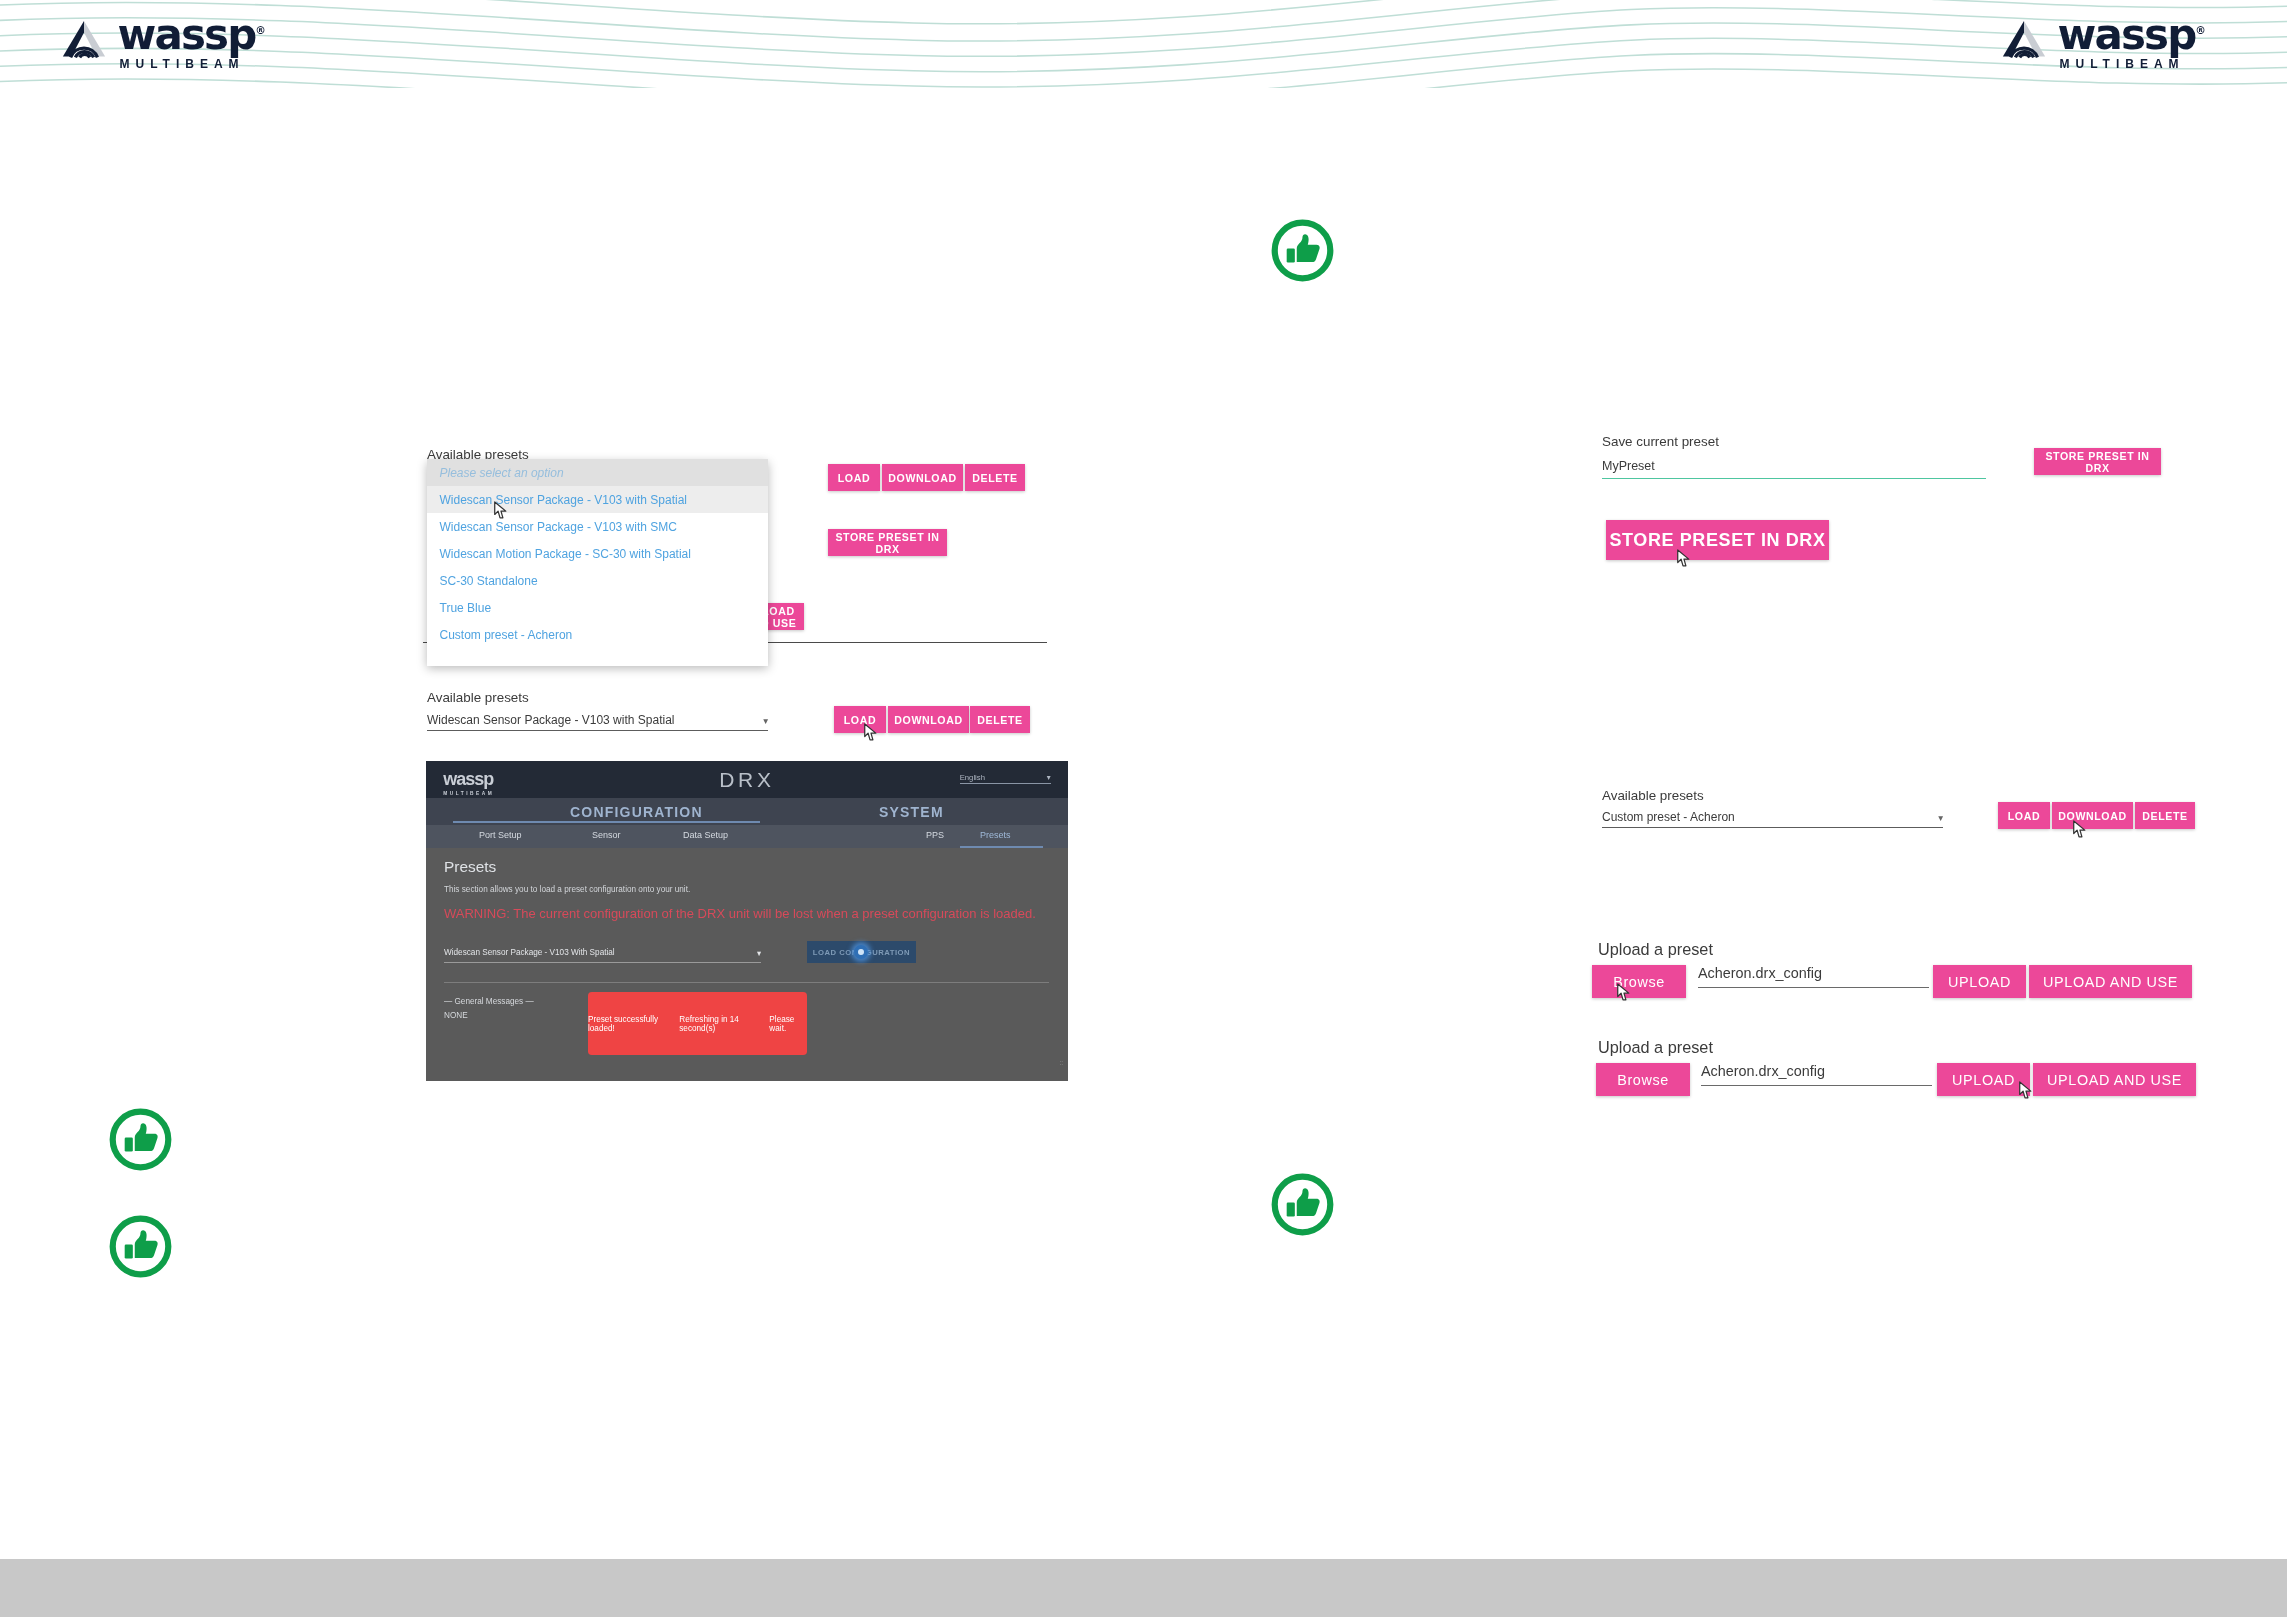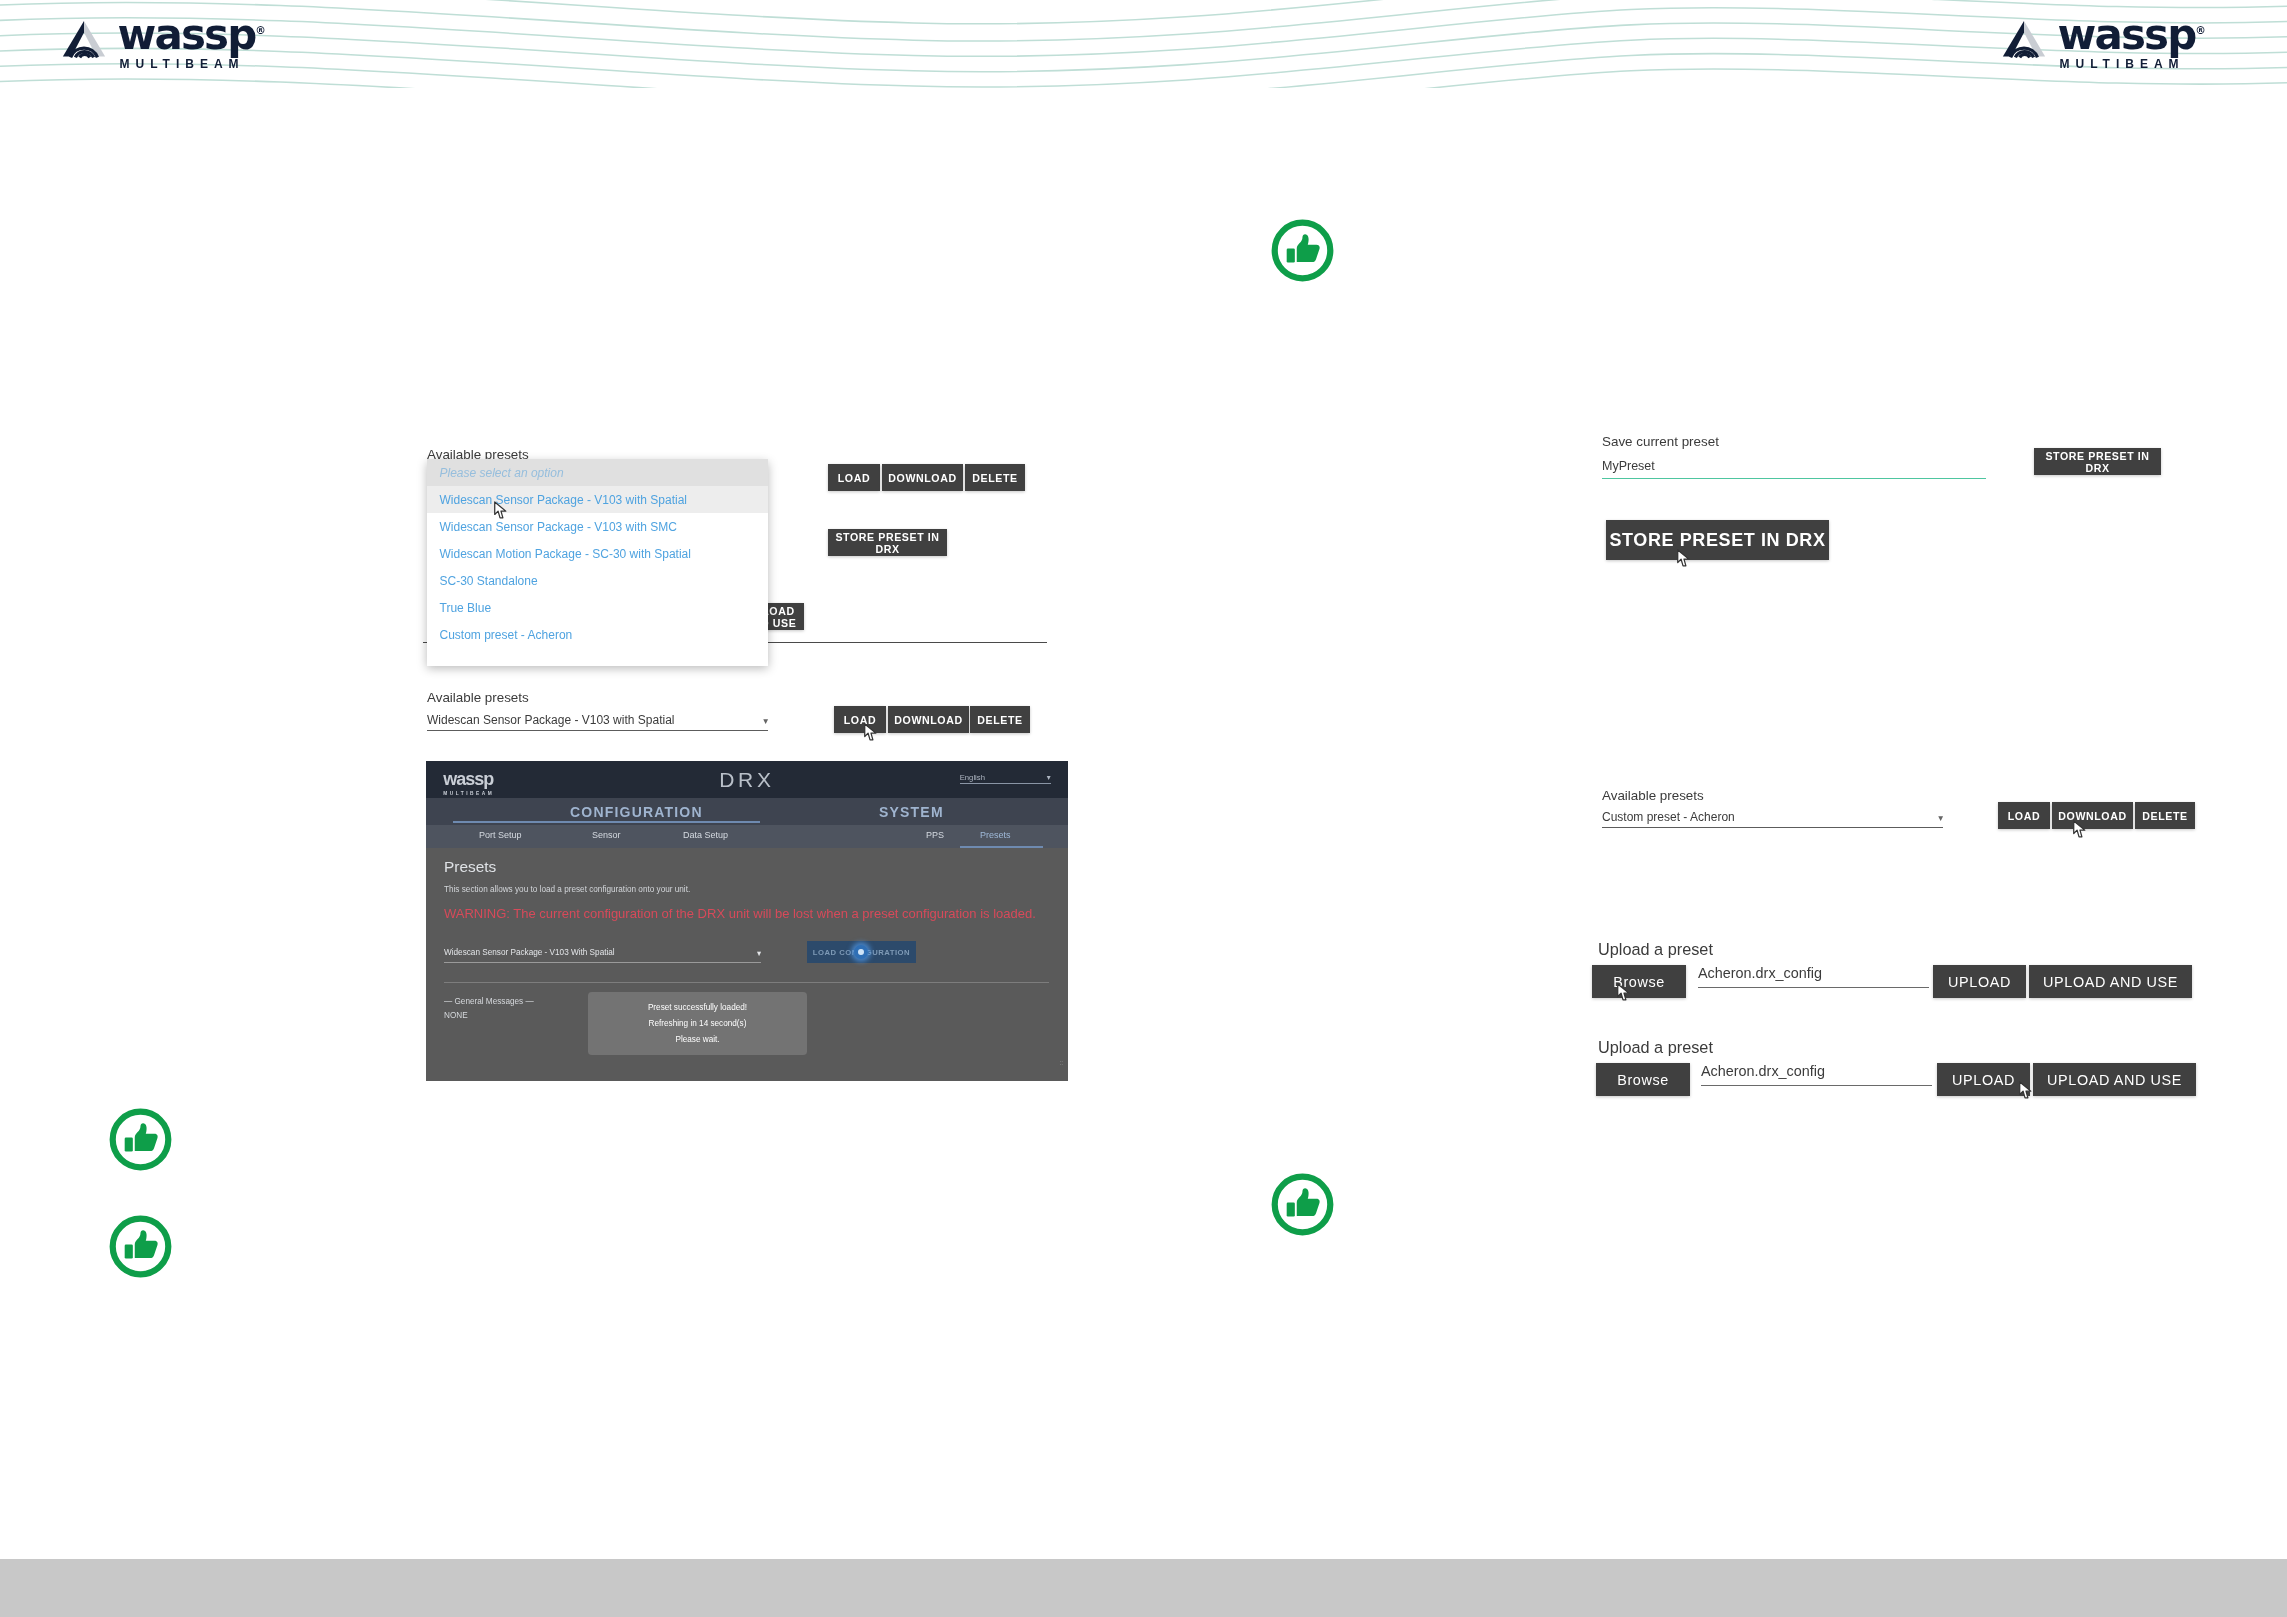--- a/index.html
+++ b/index.html
@@ -19,21 +19,21 @@
   .logo-mark{width:48px;height:48px;position:relative;flex:0 0 auto;}
   .logo-txt{display:flex;flex-direction:column;line-height:1;}
   .logo-word{font-size:42px;font-weight:bold;color:#111d36;letter-spacing:-1.9px;
              font-family:"DejaVu Sans","Liberation Sans",sans-serif;position:relative;}
   .logo-reg{font-size:10.6px;vertical-align:super;letter-spacing:0;}
   .logo-sub{font-size:12px;font-weight:bold;color:#111d36;letter-spacing:6px;margin-top:1.9px;margin-left:1.9px;}
 
   
   .footer{position:absolute;left:0;top:1559px;width:2287px;height:59px;background:#c8c8c8;}
   .btn{
-    background:#404040;color:#fff;border:none;display:inline-flex;
+    background:#ec4899;color:#fff;border:none;display:inline-flex;
     align-items:center;justify-content:center;text-align:center;
     font-weight:bold;letter-spacing:0.6px;cursor:pointer;
     box-shadow:0 1px 2.9px rgba(0,0,0,.22);
   }
   .btn.sm{font-size:10.6px;height:27px;}
   .sel{
     position:absolute;border-bottom:1px solid #5c5c5c;color:#3b3b3b;
     display:flex;align-items:flex-end;justify-content:space-between;
     padding-bottom:2.9px;box-sizing:border-box;
   }
@@ -82,22 +82,22 @@
                 color:#e3e5e8;font-size:8.2px;display:flex;justify-content:space-between;padding-bottom:3.8px;}
   #drx .drx-loadbtn{position:absolute;left:381px;top:93px;width:109px;height:22px;background:#2c4a6b;
                     color:#7e9ab6;font-size:7.7px;font-weight:bold;letter-spacing:0.5px;
                     display:flex;align-items:center;justify-content:center;}
   #drx .drx-spin{position:absolute;left:428px;top:97px;width:14.4px;height:14.4px;border-radius:50%;
                  background:#2f6fb5;box-shadow:0 0 5.8px 2.9px rgba(80,150,225,.75);}
   #drx .drx-spin:after{content:"";position:absolute;left:4.3px;top:4.3px;width:5.8px;height:5.8px;
                        border-radius:50%;background:#cfe4f7;}
   #drx .drx-hr{position:absolute;left:18px;top:134px;width:605px;height:1px;background:#7d7d7d;}
   #drx .drx-msg{position:absolute;left:18px;top:147px;font-size:8.2px;color:#d6d9dd;line-height:1.7;}
-  #drx .drx-toast{position:absolute;left:162px;top:144px;width:219px;height:63px;background:#737373;
-                  border-radius:3.8px;display:flex;flex-direction:column;align-items:center;
+  #drx .drx-toast{position:absolute;left:162px;top:144px;width:219px;height:63px;background:#ef4444;
+                  border-radius:3.8px;display:flex;flex-direction:row;align-items:center;
                   justify-content:center;gap:6.7px;color:#fff;font-size:8.2px;}
   #drx .drx-corner{position:absolute;right:4.8px;bottom:15.4px;color:#8e8e8e;font-size:6.7px;}
 </style>
 </head>
 <body>
 
 <div class="hdr">
   <svg width="2287" height="88" viewBox="0 0 2381 92">
     <g fill="none" stroke="#bfded6" stroke-width="1.6">
       <path d="M-20,6 C300,-10 640,34 950,42 C1260,50 1500,4 1700,-6 C1900,-16 2150,16 2400,6"></path>

